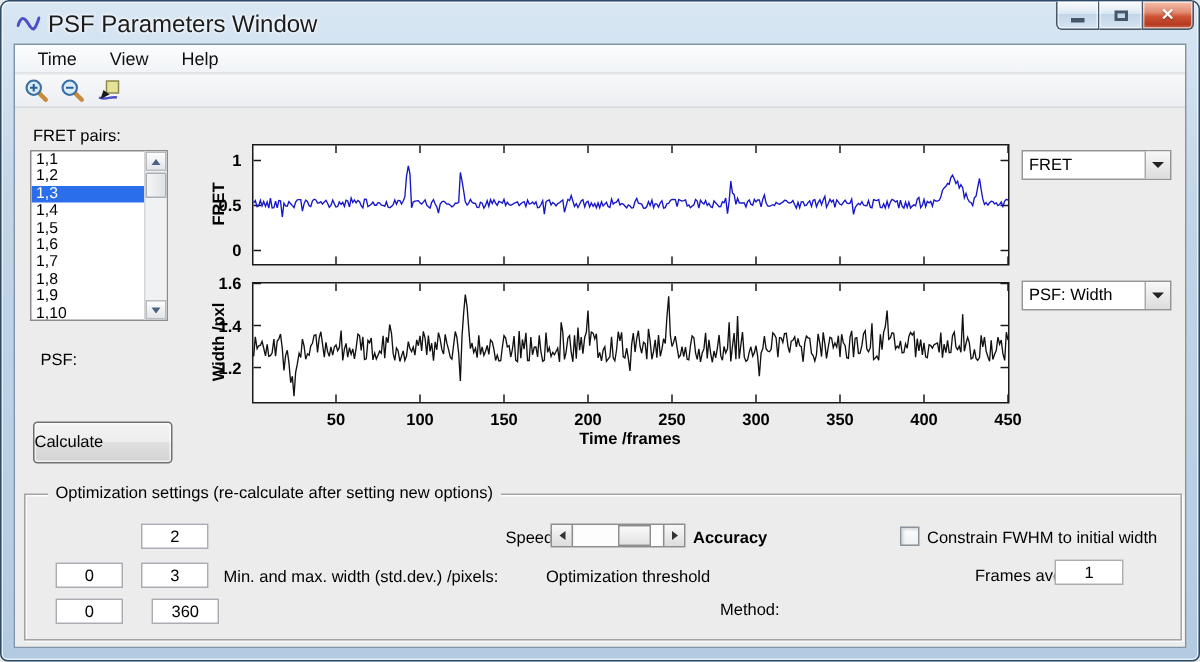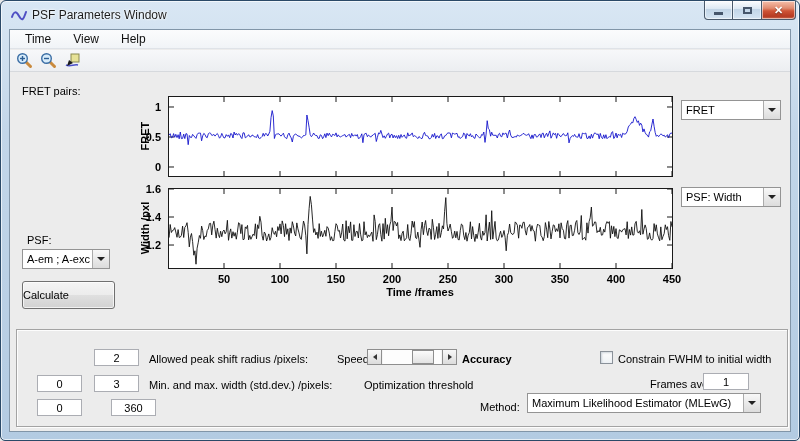--- a/index.html
+++ b/index.html
@@ -3,21 +3,21 @@
 <meta charset="utf-8">
 <style>
   html,body{margin:0;padding:0;width:800px;height:441px;overflow:hidden;background:#e8e8e8;
     font-family:"Liberation Sans",sans-serif;-webkit-font-smoothing:antialiased;}
   *{box-sizing:border-box;}
   .window{position:absolute;inset:0;border:1px solid #2b4a68;border-radius:6px 6px 5px 5px;
     background:linear-gradient(#d9e7f4,#c2d6e9 30%,#b3cbe2);box-shadow:inset 0 0 0 1px rgba(255,255,255,.65);}
   
   .titlebar{position:absolute;left:0;top:0;right:0;height:28px;}
   .app-icon{position:absolute;left:10px;top:7px;}
-  .title{position:absolute;left:31px;top:7px;font-size:12px;color:#1c1c1c;text-shadow:0 0 3px #fff,0 0 2px #fff;}
+  .title{position:absolute;left:31px;top:7px;font-size:16px;color:#1c1c1c;text-shadow:0 0 3px #fff,0 0 2px #fff;}
   .winbtns{position:absolute;left:703px;top:0;height:19px;display:flex;}
   .winbtn{height:19px;border:1px solid #49596b;border-top:none;display:flex;align-items:center;justify-content:center;
     background:linear-gradient(rgba(255,255,255,.9),rgba(222,233,244,.6) 45%,rgba(176,199,221,.55) 46%,rgba(214,229,243,.8));
     box-shadow:inset 0 0 0 1px rgba(255,255,255,.55);}
   .winbtn.min{width:29px;border-radius:0 0 0 4px;}
   .winbtn.max{width:28px;border-left:none;border-right:none;}
   .winbtn.close{width:35px;border-radius:0 0 4px 0;
     background:linear-gradient(#f6c0ac,#e08b70 40%,#cf5436 55%,#b63a22 85%,#c96a4f);}
   .glyph-min{width:9px;height:3px;background:#46566b;margin-top:7px;}
   .glyph-max{width:9px;height:7px;border:2px solid #46566b;background:transparent;}
@@ -134,29 +134,46 @@
           <rect x="7" y="2" width="8" height="8" fill="#e6e297" stroke="#8a8a50" stroke-width="1"></rect>
           <path d="M3 14 L5 8 L9 11 Z" fill="#1a1a1a"></path>
         </svg>
       </div>
     </div>
 
     <div class="figure">
 
       <span class="lbl" style="left:12px;top:12px;">FRET pairs:</span>
 
+      <div class="listbox">
+        <div class="list-rows" id="list-rows">
+            <div class="list-item">1,1</div>
+            <div class="list-item">1,2</div>
+            <div class="list-item selected">1,3</div>
+            <div class="list-item">1,4</div>
+            <div class="list-item">1,5</div>
+            <div class="list-item">1,6</div>
+            <div class="list-item">1,7</div>
+            <div class="list-item">1,8</div>
+            <div class="list-item">1,9</div>
+            <div class="list-item">1,10</div>
+          </div>
+        <div class="scrollbar">
+          <div class="sb-btn sb-up">
+              <span class="tri-up"></span>
+            </div>
+          <div class="sb-thumb"></div>
+          <div class="sb-btn sb-down">
+              <span class="tri-down"></span>
+            </div>
+        </div>
+      </div>
 
       <span class="lbl" style="left:17px;top:161px;">PSF:</span>
 
-      <div class="dropdown" style="left:12px;top:177px;width:88px;">
-        <span class="dd-text">A-em ; A-exc</span>
-        <div class="dd-btn">
-            <span class="dd-arrow"></span>
-          </div>
-      </div>
 
       <div class="push-btn" style="left:12px;top:209px;width:93px;height:28px;">
         <span>Calculate</span>
       </div>
 
       <svg id="plots" width="784" height="363" style="position:absolute;left:0;top:0;pointer-events:none;">
         <g>
             <rect x="158.5" y="24.5" width="504" height="80" fill="#ffffff" stroke="#1a1a1a" stroke-width="1" pointer-events="auto"></rect>
             <line x1="159" y1="94.99977499437486" x2="164" y2="94.99977499437486" stroke="#1a1a1a"></line>
             <line x1="657" y1="94.99977499437486" x2="662" y2="94.99977499437486" stroke="#1a1a1a"></line>
@@ -239,23 +256,23 @@
           </div>
       </div>
       <div class="dropdown" style="left:671px;top:115px;width:100px;gap:12px;">
         <span class="dd-text">PSF: Width</span>
         <div class="dd-btn">
             <span class="dd-arrow"></span>
           </div>
       </div>
 
       <div class="groupbox"></div>
+      <span class="group-title lbl">Optimization settings  (re-calculate after setting new options)</span>
 
       <input class="edit" style="left: 84px; top: 277px; width: 45px;" value="2">
-      <span class="lbl" style="left:139px;top:280px;">Allowed peak shift radius  /pixels:</span>
 
       <span class="lbl" style="left:327px;top:280px;">Speed</span>
       <div class="slider">
         <div class="sl-btn sl-left">
             <span class="tri-left"></span>
           </div>
         <div class="sl-track"></div>
         <div class="sl-thumb"></div>
         <div class="sl-btn sl-right">
             <span class="tri-right"></span>
@@ -267,24 +284,18 @@
       <span class="lbl" style="left:608px;top:280px;">Constrain FWHM to initial width</span>
 
       <input class="edit" style="left: 27px; top: 303px; width: 45px;" value="0">
       <input class="edit" style="left: 84px; top: 303px; width: 45px;" value="3">
       <span class="lbl" style="left:354px;top:306px;">Optimization threshold</span>
       <span class="lbl" style="left:139px;top:306px;">Min. and max. width (std.dev.)  /pixels:</span>
       <span class="lbl" style="left:600px;top:305px;padding-left:40px;">Frames averaged:</span>
       <input class="edit" style="left: 693px; top: 301px; width: 46px;" value="1">
 
       <input class="edit" style="left: 27px; top: 327px; width: 45px;" value="0">
-      <input class="edit" style="left: 101px; top: 327px; width: 45px;" value="360">
+      <input class="edit" style="left: 91px; top: 327px; width: 45px;" value="360">
       <span class="lbl" style="left:470px;top:328px;">Method:</span>
-      <div class="dropdown" style="left:517px;top:321px;width:234px;">
-        <span class="dd-text">Maximum Likelihood Estimator (MLEwG)</span>
-        <div class="dd-btn">
-            <span class="dd-arrow"></span>
-          </div>
-      </div>
 
     </div>
   </div>
 </div>
 
 </body></html>

